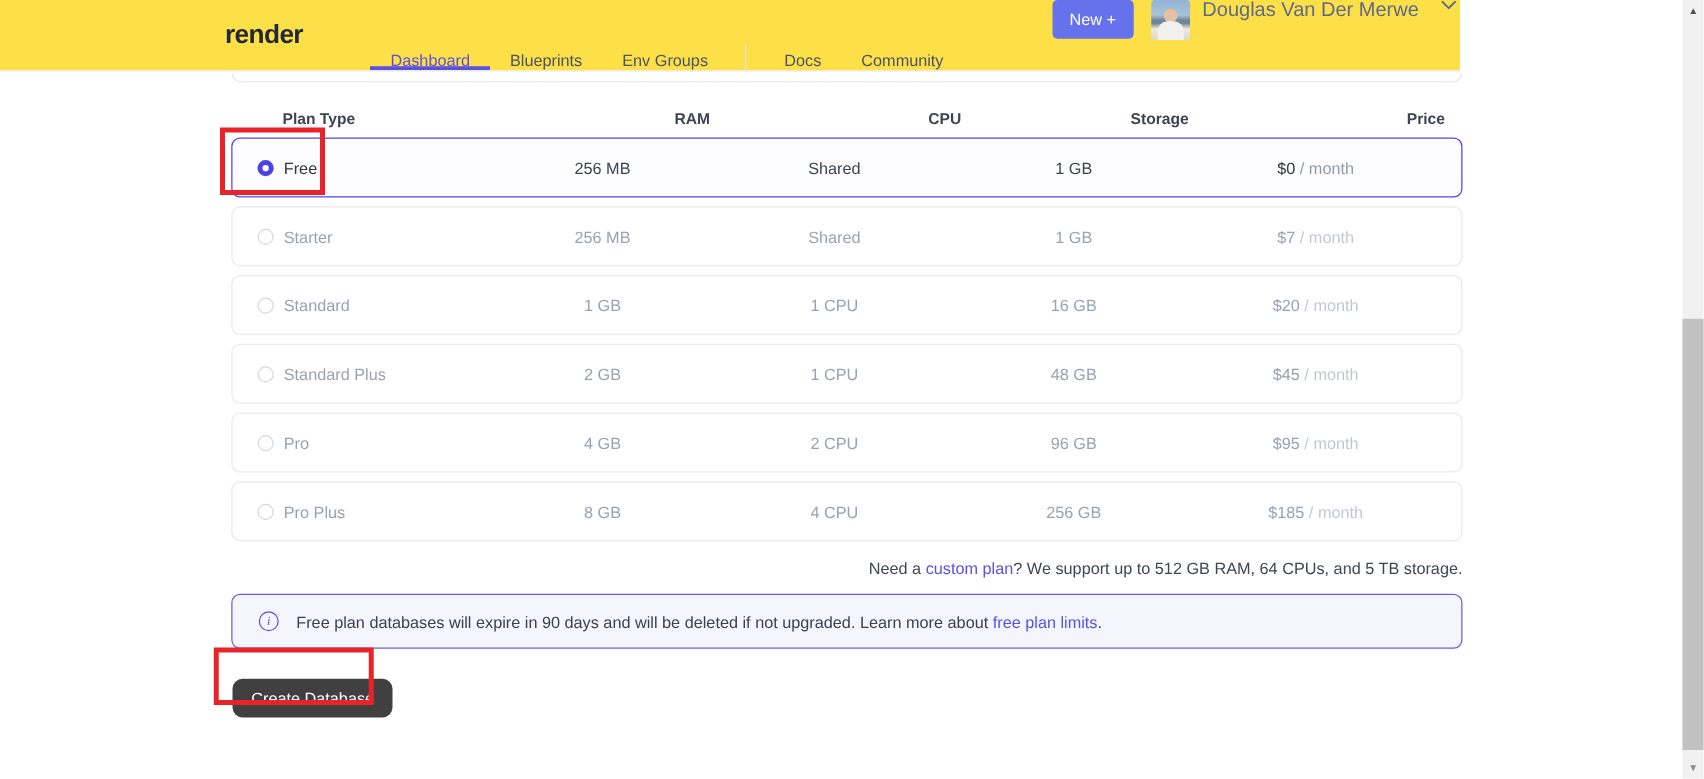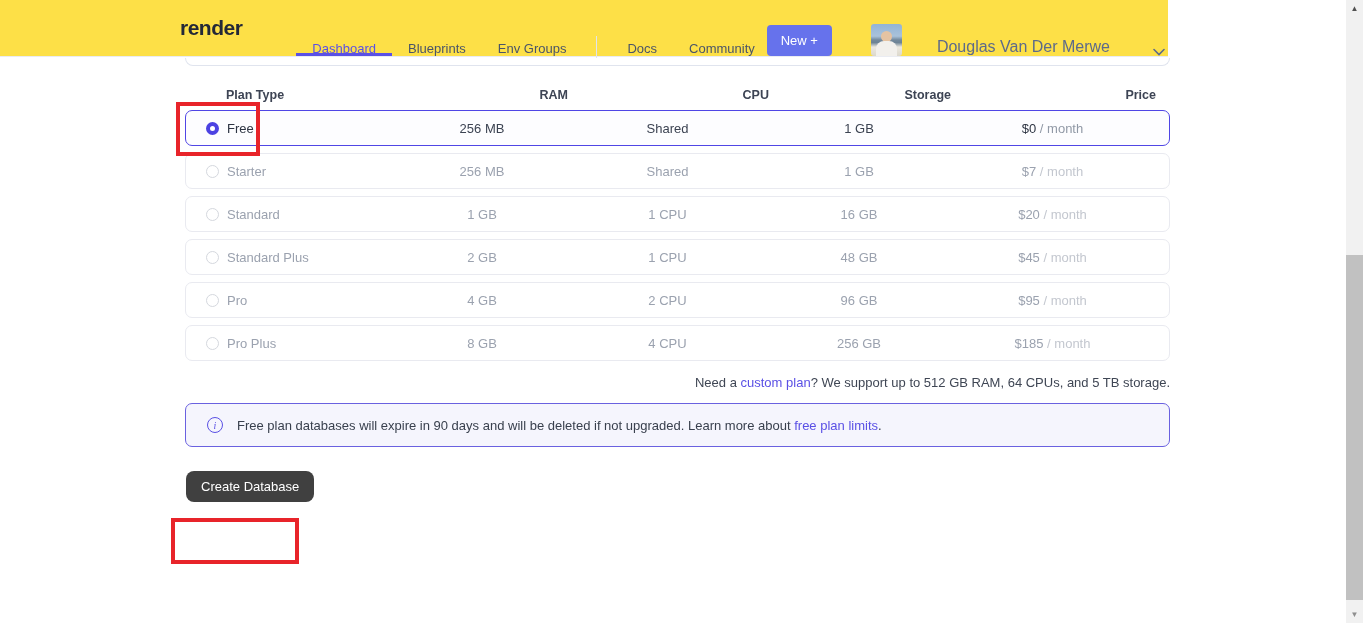--- a/index.html
+++ b/index.html
@@ -12,21 +12,21 @@
     background:#fde047; border-bottom:1px solid #eaecf2; }
   .nav-inner { position:relative; margin-left:180px; width:985px; height:100%;
     display:flex; align-items:stretch; }
   .logo { font-size:21px; font-weight:bold; color:#232837; letter-spacing:-0.5px;
     align-self:center; margin-right:54px; cursor:pointer; }
   .nav-links { display:flex; align-items:stretch;margin-top:40px; }
   .nav-link { display:flex; align-items:center; padding:0 16px; font-size:13px;
     color:#4a5468; cursor:pointer; border-bottom:3px solid transparent; border-top:3px solid transparent; }
   .nav-link.active { color:#5a50e5; border-bottom-color:#5a50e5; }
   .nav-divider { width:1px; height:24px; background:#e1e4ec; align-self:center; margin:0 14px; }
-  .nav-right { position:absolute; right:0; top:0; height:100%; display:flex; align-items:flex-end;gap:25px; }
+  .nav-right { position:absolute; right:0; top:0; height:100%; display:flex; align-items:flex-start; }
   .new-btn { background:#6672ec; color:#fff; font-size:13px; border:none; border-radius:4px;
     padding:8px 14px; cursor:pointer; }
   .avatar { width:31px; height:32px; border-radius:3px; margin-left:14px; cursor:pointer;
     background:linear-gradient(180deg,#93b4d6 0%,#a9c2da 38%,#72889b 50%,#6d8396 58%,#ece9e0 72%,#dcd8cc 100%);
     position:relative; overflow:hidden; }
   .avatar::before { content:""; position:absolute; top:7px; left:10px; width:11px; height:11px;
     border-radius:50%; background:#e5c3a2; }
   .avatar::after { content:""; position:absolute; top:17px; left:5px; width:21px; height:15px;
     border-radius:8px 8px 0 0; background:#f2f0ec; }
   .user-name { font-size:16px; color:#5d6a8a; margin-left:10px; cursor:pointer; }
@@ -36,21 +36,21 @@
   .content { position:absolute; top:58px; left:185px; width:985px; }
   .top-sliver { height:8px; border:1px solid #e0e4ee; border-top:none;
     border-radius:0 0 8px 8px; background:#fff; }
 
   .table-header { display:grid; grid-template-columns:1fr 170px 201px 182px 205px;
     padding:0 14px 0 20px; margin-top:13px; height:31px; align-items:center; }
   .th { font-size:12.5px; font-weight:bold; color:#3d4454; text-align:right; }
   .th.plan { text-align:left; padding-left:21px; }
 
   .plan-row { display:grid; grid-template-columns:1fr 170px 201px 182px 205px;
-    padding:0 14px 0 20px; height:36px; align-items:center; margin-bottom:7px;
+    padding:0 14px 0 20px; height:48px; align-items:center; margin-bottom:7px;
     border:1px solid #e9eaf0; border-radius:7px; background:#fff; cursor:pointer;
     font-size:13px; color:#9ba2af; }
   .plan-row .cell { text-align:center; }
   .plan-row .plan-cell { display:flex; align-items:center; text-align:left; }
   .radio { width:13px; height:13px; border-radius:50%; border:1px solid #d5d8de;
     margin-right:8px; flex:0 0 auto; cursor:pointer; background:#fff; }
   .price-period { color:#c3c7cf; }
   .plan-row.selected { border:1px solid #5046e5; background:#fdfdff; color:#3c4352; }
   .plan-row.selected .plan-label { color:#2e3543; }
   .plan-row.selected .price-val { color:#2e3543; }

